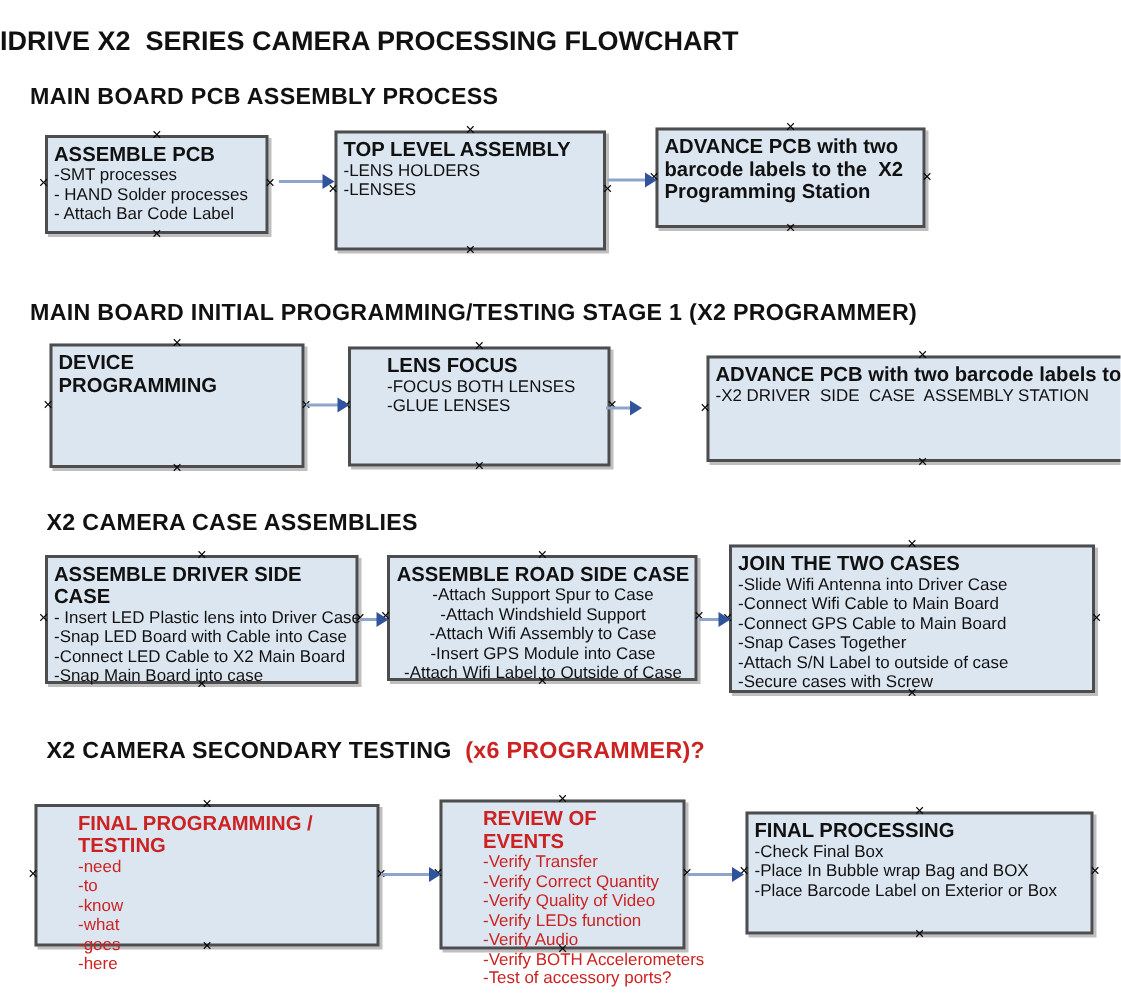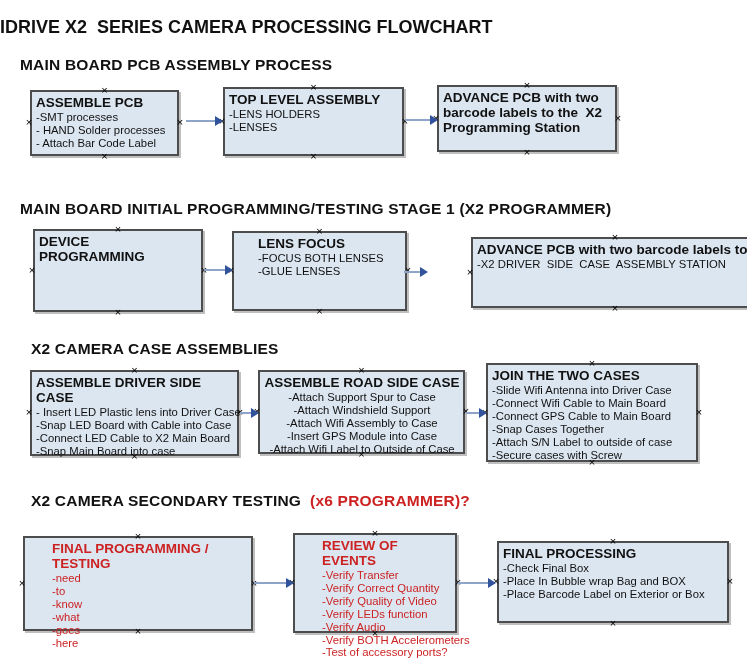--- a/index.html
+++ b/index.html
@@ -36,28 +36,28 @@
   
   .handle { position:absolute; font-size:11px; line-height:8px; color:#000; width:8px; height:8px; text-align:center; }
   .handle::before { content:"\00d7"; }
   .h-t { top:-6px;  left:50%; margin-left:-4px; }
   .h-b { bottom:-6px; left:50%; margin-left:-4px; }
   .h-l { left:-7px; top:50%; margin-top:-5px; }
   .h-r { right:-7px; top:50%; margin-top:-5px; }
 
   
   #bA { left:30px;  top:90px;  width:149px; height:66px; }
-  #bB { left:223px; top:87px;  width:181px; height:69px; }
+  #bB { left:223px; top:87px;  width:181px; height:80px; }
   #bC { left:437px; top:85px;  width:180px; height:67px; }
   #bD { left:33px;  top:229px; width:170px; height:83px; }
   #bE { left:232px; top:231px; width:175px; height:80px;padding-left:24px; }
   #bF { left:427px; top:237px; width:288px; height:71px;margin-left:44px; }
   #bG { left:30px;  top:370px; width:209px; height:86px; }
   #bH { left:258px; top:370px; width:207px; height:84px;text-align:center; }
-  #bI { left:486px; top:363px; width:212px; height:99px; }
+  #bI { left:486px; top:363px; width:244px; height:99px; }
   #bJ { left:23px;  top:536px; width:230px; height:95px; }
   #bK { left:293px; top:533px; width:164px; height:100px; }
   #bL { left:497px; top:541px; width:232px; height:82px; }
 
   .arrow { position:absolute; height:10px; }
   .arrow .line { position:absolute; left:0; right:4px; top:4px; border-top:2px solid var(--arrow-line); }
   .arrow .head {
     position:absolute; right:0; top:0; width:0; height:0;
     border-left:8px solid var(--arrow-head);
     border-top:5px solid transparent; border-bottom:5px solid transparent;

